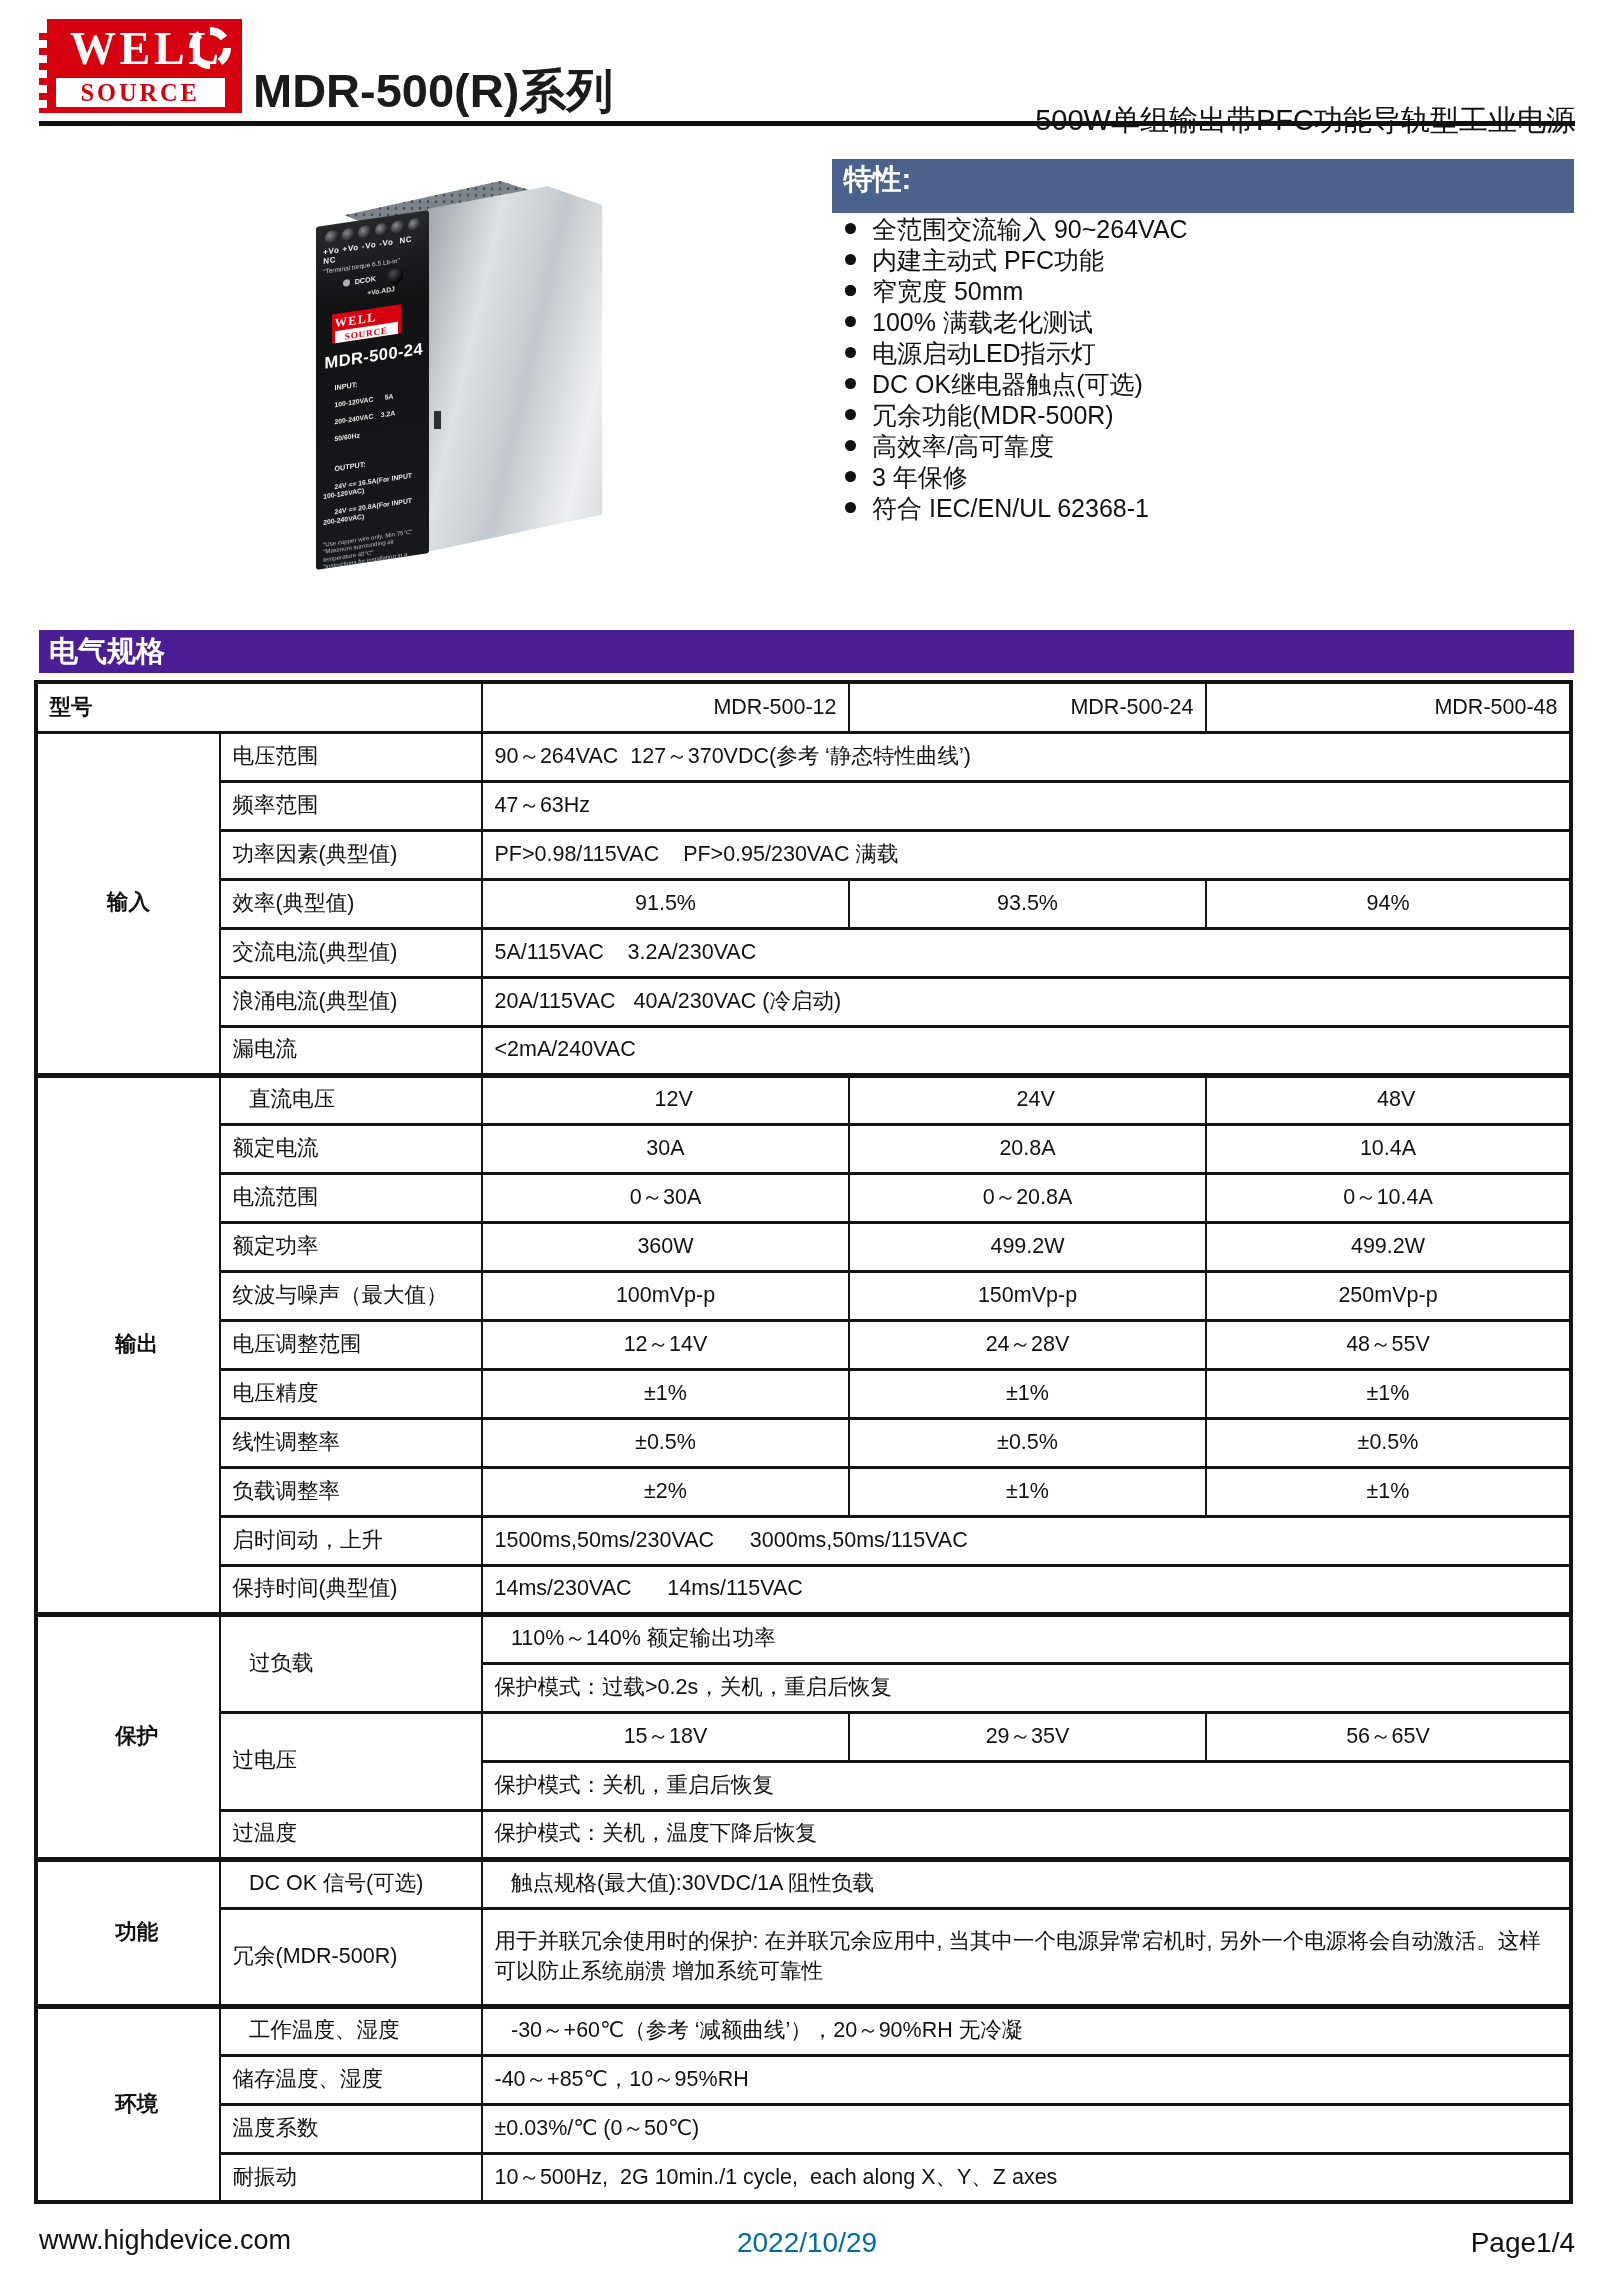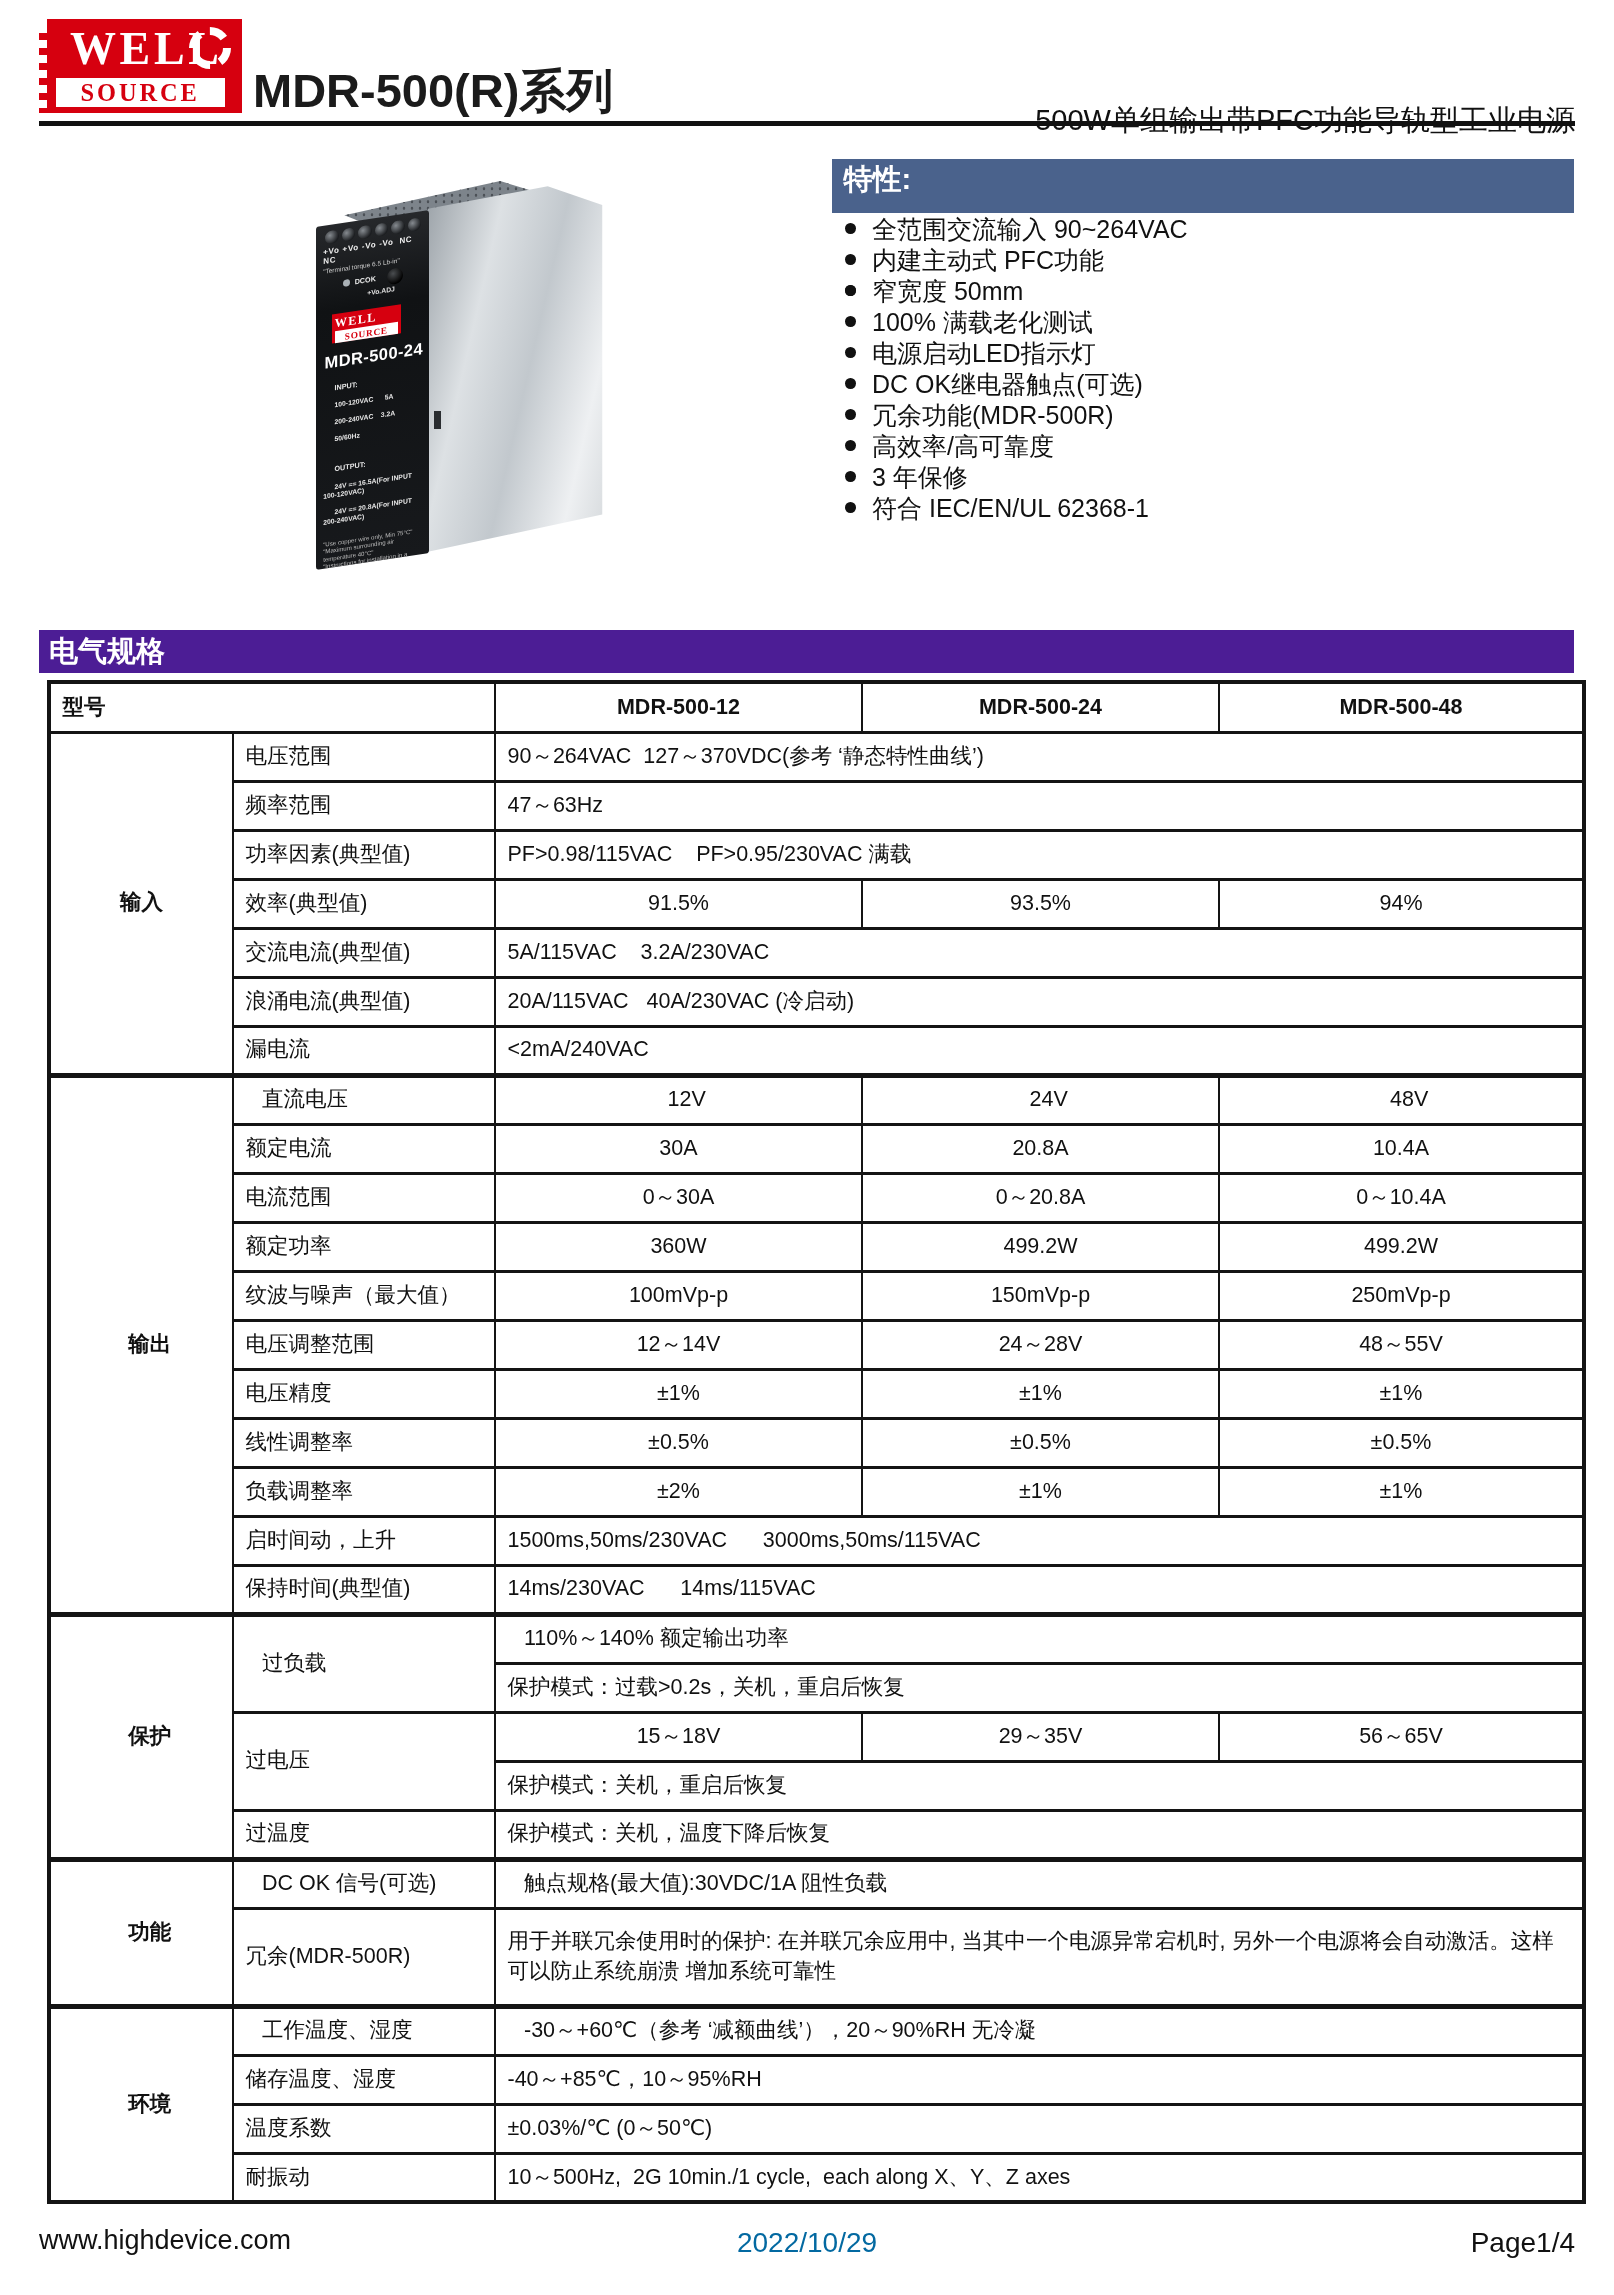--- a/index.html
+++ b/index.html
@@ -72,32 +72,32 @@
   .features-list { position:absolute; left:838px; top:214px; width:737px; list-style:none; }
   .features-list li { position:relative; padding-left:34px; font-size:25px; color:#111;
     line-height:31px; white-space:pre-wrap; }
   .features-list li .bullet { position:absolute; left:7.2px; top:9.3px; width:10.8px; height:10.8px;
     border-radius:50%; background:#111; }
 
   
   .spec-bar { position:absolute; left:39px; top:630px; width:1535px; height:43px;
     background:#4c1d95; color:#ffffff; font-size:29px; font-weight:bold;
     line-height:42px; padding-left:10px; }
-  table.spec { position:absolute; left:47px; top:680px; width:1535px;
+  table.spec { position:absolute; left:34px; top:680px; width:1535px;
     border-collapse:collapse; table-layout:fixed; border:4.3px solid #141414; }
   table.spec tr { height:49px; }
   table.spec tr.model-row { height:50px; }
   table.spec tr.redundancy-row { height:98px; }
   table.spec td { border:2.2px solid #141414; border-top-width:3.6px; border-bottom-width:3.6px;
     font-size:21.5px; color:#111; vertical-align:middle; padding:2.9px 11.5px; line-height:1.35; }
   table.spec tr.sec-start td { border-top-width:5.7px;padding-left:28px; }
   td.group-cell { text-align:center; font-weight:bold; font-size:27px; padding:0 4.3px; }
   td.param { text-align:left; font-size:21px; padding-left:13px; }
   td.model-label { font-weight:bold; font-size:23px; padding-left:13px; }
-  td.model-cell { text-align:center; font-weight:bold; font-size:24px; }
+  td.model-cell { text-align:right; font-weight:normal; font-size:24px; }
   td.val-c { text-align:center; }
   td.val-l { text-align:left; padding-left:17px; white-space:pre-wrap; }
 
   
   .footer-web  { position:absolute; left:39px;  top:2225px; font-size:27px; color:#111; }
   .footer-date { position:absolute; left:807px; top:2227px; transform:translateX(-50%); font-size:28px; color:#0369a1; }
   .footer-page { position:absolute; right:39px; top:2227px; font-size:28px; color:#111; }
 </style>
 </head>
 <body>

